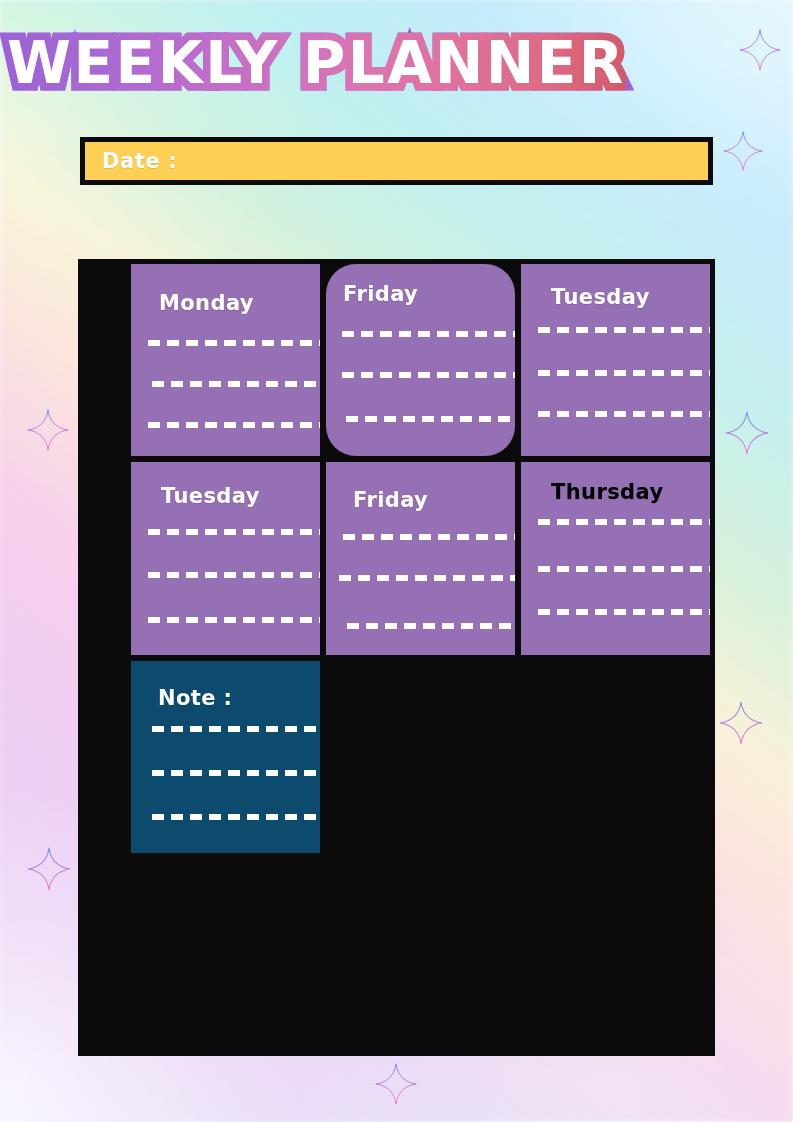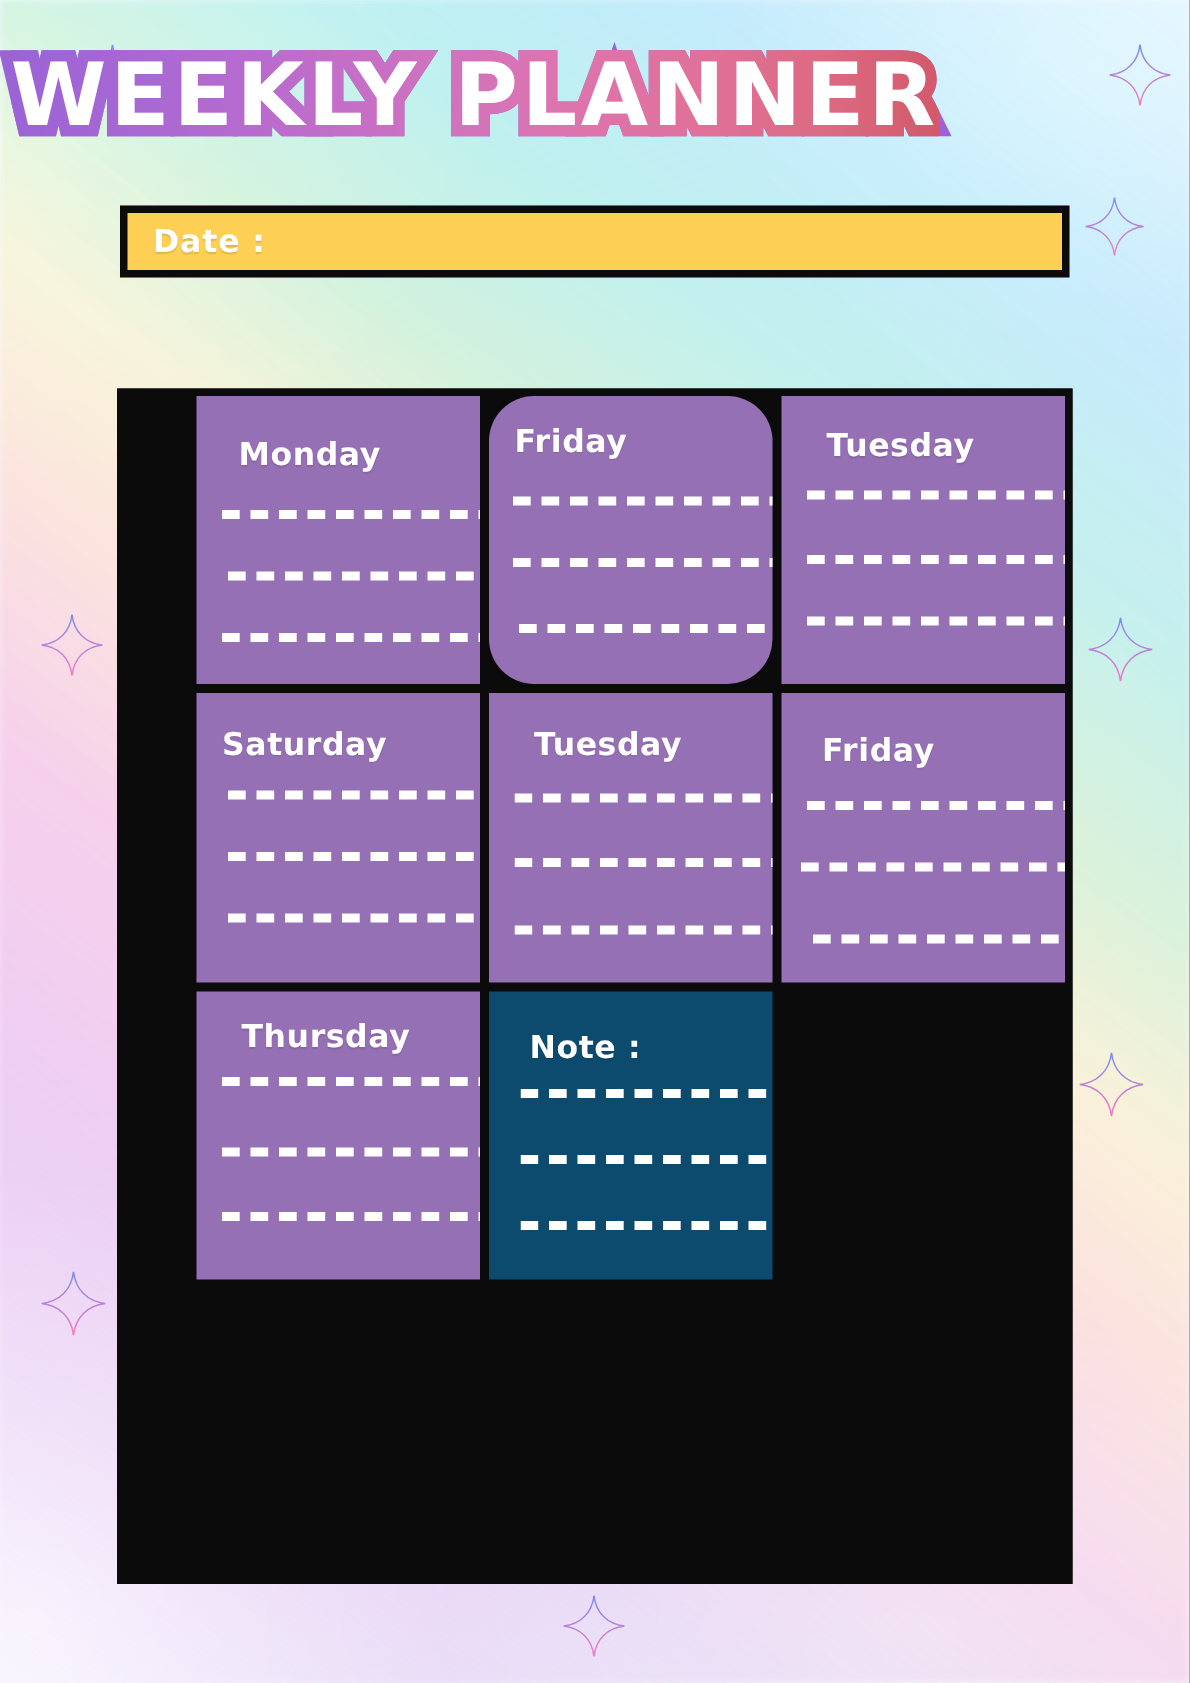--- a/index.html
+++ b/index.html
@@ -264,39 +264,33 @@
         <div class="line" style="top: 108px; left: 16px; width: 272px;"></div>
         <div class="line" style="top: 152px; left: 20px; width: 268px;"></div>
       </div>
       <div class="cell" style="background: rgb(149, 112, 180);">
         <div class="cell-label" style="color: rgb(255, 255, 255); left: 30px; top: 21px;">Tuesday</div>
         <div class="line" style="top: 63px; left: 17px; width: 268px;"></div>
         <div class="line" style="top: 106px; left: 17px; width: 270px;"></div>
         <div class="line" style="top: 147px; left: 17px; width: 268px;"></div>
       </div>
       <div class="cell" style="background: rgb(149, 112, 180);">
-        <div class="cell-label" style="color: rgb(255, 255, 255); left: 17px; top: 22px;">Saturday</div>
-        <div class="line" style="top: 65px; left: 21px; width: 268px;"></div>
-        <div class="line" style="top: 106px; left: 21px; width: 272px;"></div>
-        <div class="line" style="top: 147px; left: 21px; width: 268px;"></div>
-      </div>
-      <div class="cell" style="background: rgb(149, 112, 180);">
         <div class="cell-label" style="color: rgb(255, 255, 255); left: 30px; top: 22px;">Tuesday</div>
         <div class="line" style="top: 67px; left: 17px; width: 268px;"></div>
         <div class="line" style="top: 110px; left: 17px; width: 270px;"></div>
         <div class="line" style="top: 155px; left: 17px; width: 268px;"></div>
       </div>
       <div class="cell" style="background: rgb(149, 112, 180);">
         <div class="cell-label" style="color: rgb(255, 255, 255); left: 27px; top: 26px;">Friday</div>
         <div class="line" style="top: 72px; left: 17px; width: 268px;"></div>
         <div class="line" style="top: 113px; left: 13px; width: 272px;"></div>
         <div class="line" style="top: 161px; left: 21px; width: 268px;"></div>
       </div>
       <div class="cell" style="background: rgb(149, 112, 180);">
-        <div class="cell-label" style="color: #ffffff; left: 30px; top: 18px;">Thursday</div>
+        <div class="cell-label" style="color: #000000; left: 30px; top: 18px;">Thursday</div>
         <div class="line" style="top: 57px; left: 17px; width: 268px;"></div>
         <div class="line" style="top: 104px; left: 17px; width: 270px;"></div>
         <div class="line" style="top: 147px; left: 17px; width: 268px;"></div>
       </div>
       <div class="cell" style="background: #0c4a6e;">
         <div class="cell-label" style="color: rgb(255, 255, 255); left: 27px; top: 25px;">Note :</div>
         <div class="line" style="top: 65px; left: 21px; width: 268px;"></div>
         <div class="line" style="top: 109px; left: 21px; width: 272px;"></div>
         <div class="line" style="top: 153px; left: 21px; width: 268px;"></div>
       </div>

